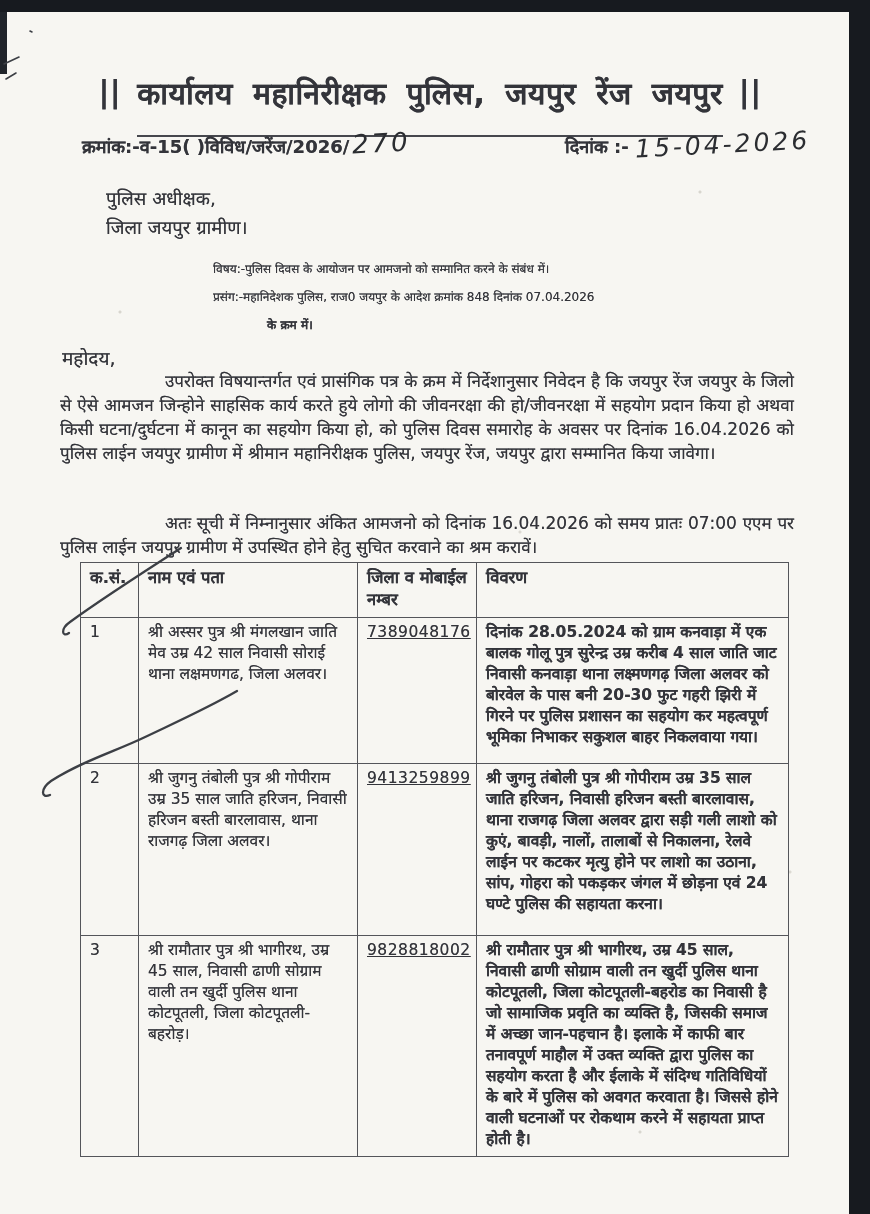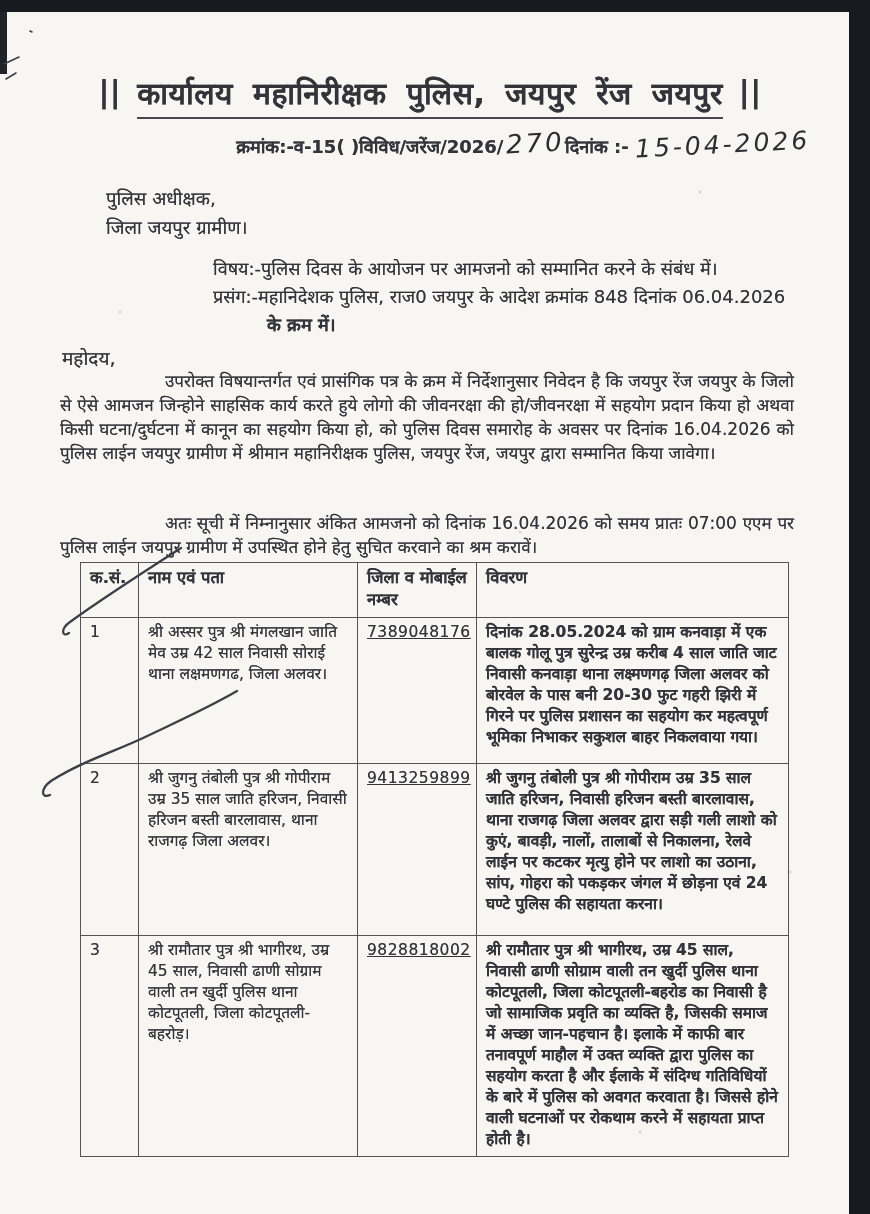--- a/index.html
+++ b/index.html
@@ -31,40 +31,40 @@
 
   .letter-head {
     position:absolute; left:40px; top:60px; width:780px;
     display:flex; justify-content:center; align-items:flex-start; gap:16px;
     font-size:30px; font-weight:bold; letter-spacing:0.5px;
   }
   .letter-head .bars { font-size:30px; font-weight:bold; padding-top:2px; }
   .letter-head .title-text {
     word-spacing:9px;
     border-bottom:2.5px solid #46474d;
-    padding-bottom:4px;
+    padding-bottom:22px;
   }
 
   .ref-row {
     position:absolute; left:82px; top:122px; width:728px;
-    display:flex; justify-content:flex-end; align-items:flex-start;
+    display:flex; justify-content:space-between; align-items:flex-start;
     font-size:18px; font-weight:bold;
   }
   .ref-left, .ref-right { display:flex; align-items:flex-start; }
   .hw {
     font-style:italic; font-weight:normal;
     letter-spacing:3px; color:#2b2d31;
     transform:rotate(-3deg); display:inline-block;
   }
   .hw-ref { font-size:26px; margin-left:3px; margin-top:-6px; }
   .hw-date { font-size:25px; margin-left:6px; margin-top:-4px; }
 
   .addressee { position:absolute; left:64px; top:172px; font-size:18.5px; line-height:29px;margin-left:42px; }
 
-  .subject-block { position:absolute; left:213px; top:243px; font-size:18px; line-height:28px; width:600px; }
+  .subject-block { position:absolute; left:213px; top:243px; font-size:12px; line-height:28px; width:600px; }
   .subject-block .cont { margin-left:54px;font-weight:bold; }
 
   .salutation { position:absolute; left:62px; top:333px; font-size:19px; }
 
   .para { position:absolute; left:60px; width:734px; font-size:17px; line-height:24px; text-align:justify; }
   .para-1 { top:357px; text-indent:105px; }
   .para-2 { top:499px; text-indent:105px; }
 
   table.roster {
     position:absolute; left:80px; top:550px; width:708px;
@@ -112,21 +112,21 @@
       </div>
     </div>
 
     <div class="addressee ink">
       <div>पुलिस अधीक्षक,</div>
       <div>जिला जयपुर ग्रामीण।</div>
     </div>
 
     <div class="subject-block ink">
       <div>विषय:-पुलिस दिवस के आयोजन पर आमजनो को सम्मानित करने के संबंध में।</div>
-      <div>प्रसंग:-महानिदेशक पुलिस, राज0 जयपुर के आदेश क्रमांक 848 दिनांक 06.04.2026</div>
+      <div>प्रसंग:-महानिदेशक पुलिस, राज0 जयपुर के आदेश क्रमांक 848 दिनांक 07.04.2026</div>
       <div class="cont">के क्रम में।</div>
     </div>
 
     <div class="salutation ink">महोदय,</div>
 
     <div class="para para-1 ink">उपरोक्त विषयान्तर्गत एवं प्रासंगिक पत्र के क्रम में निर्देशानुसार निवेदन है कि जयपुर रेंज जयपुर के जिलो से ऐसे आमजन जिन्होने साहसिक कार्य करते हुये लोगो की जीवनरक्षा की हो/जीवनरक्षा में सहयोग प्रदान किया हो अथवा किसी घटना/दुर्घटना में कानून का सहयोग किया हो, को पुलिस दिवस समारोह के अवसर पर दिनांक 16.04.2026 को पुलिस लाईन जयपुर ग्रामीण में श्रीमान महानिरीक्षक पुलिस, जयपुर रेंज, जयपुर द्वारा सम्मानित किया जावेगा।</div>
     <div class="para para-2 ink">अतः सूची में निम्नानुसार अंकित आमजनो को दिनांक 16.04.2026 को समय प्रातः 07:00 एएम पर पुलिस लाईन जयपुर ग्रामीण में उपस्थित होने हेतु सुचित करवाने का श्रम करावें।</div>
 
     <table class="roster ink">
       <colgroup>

